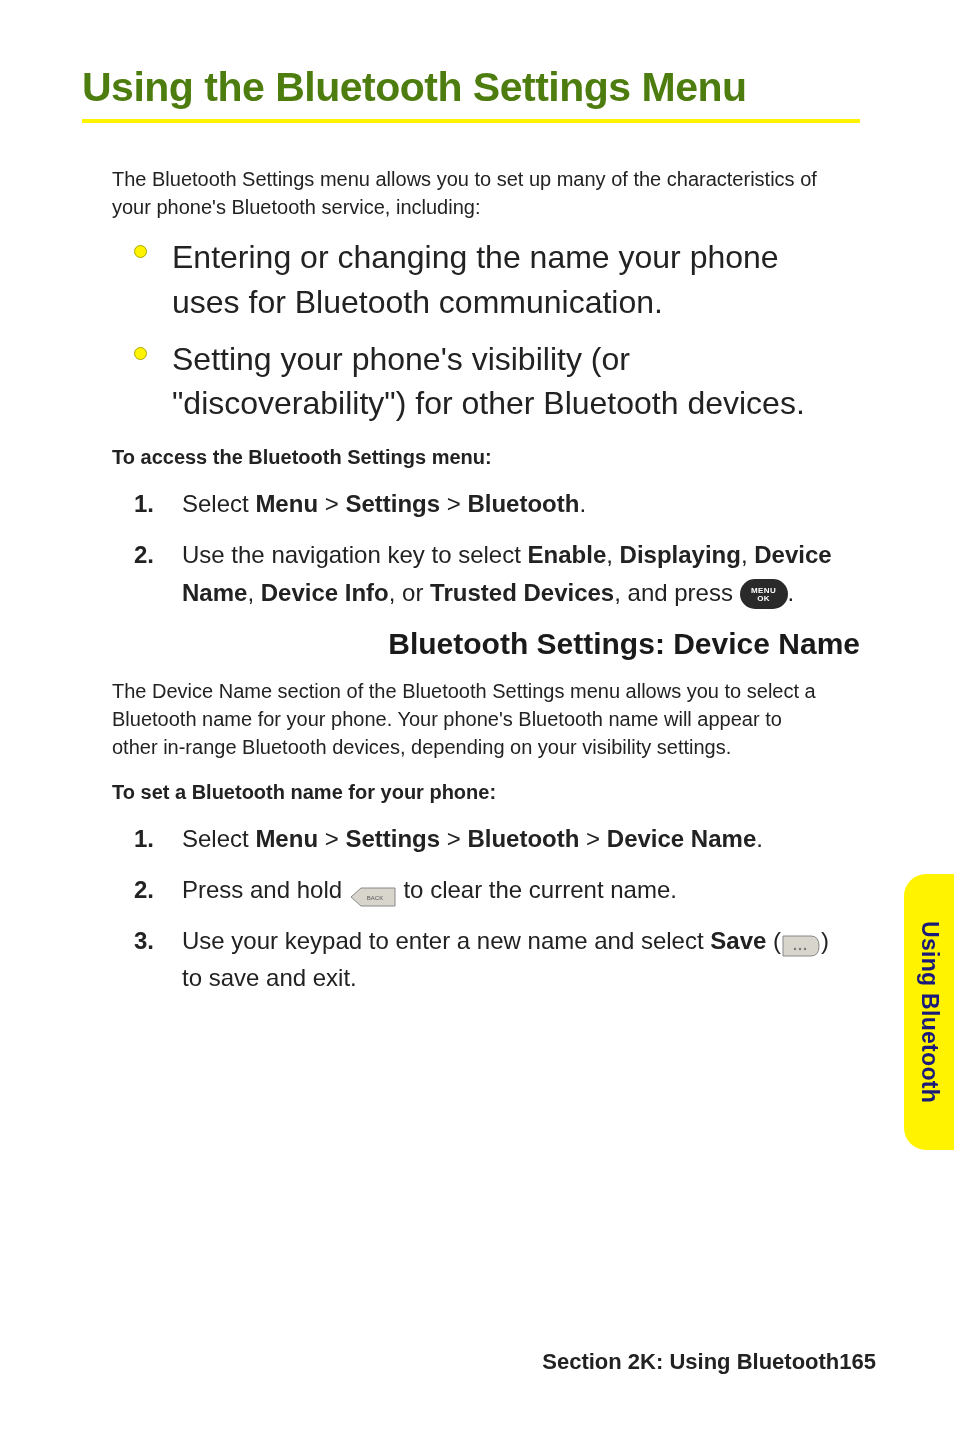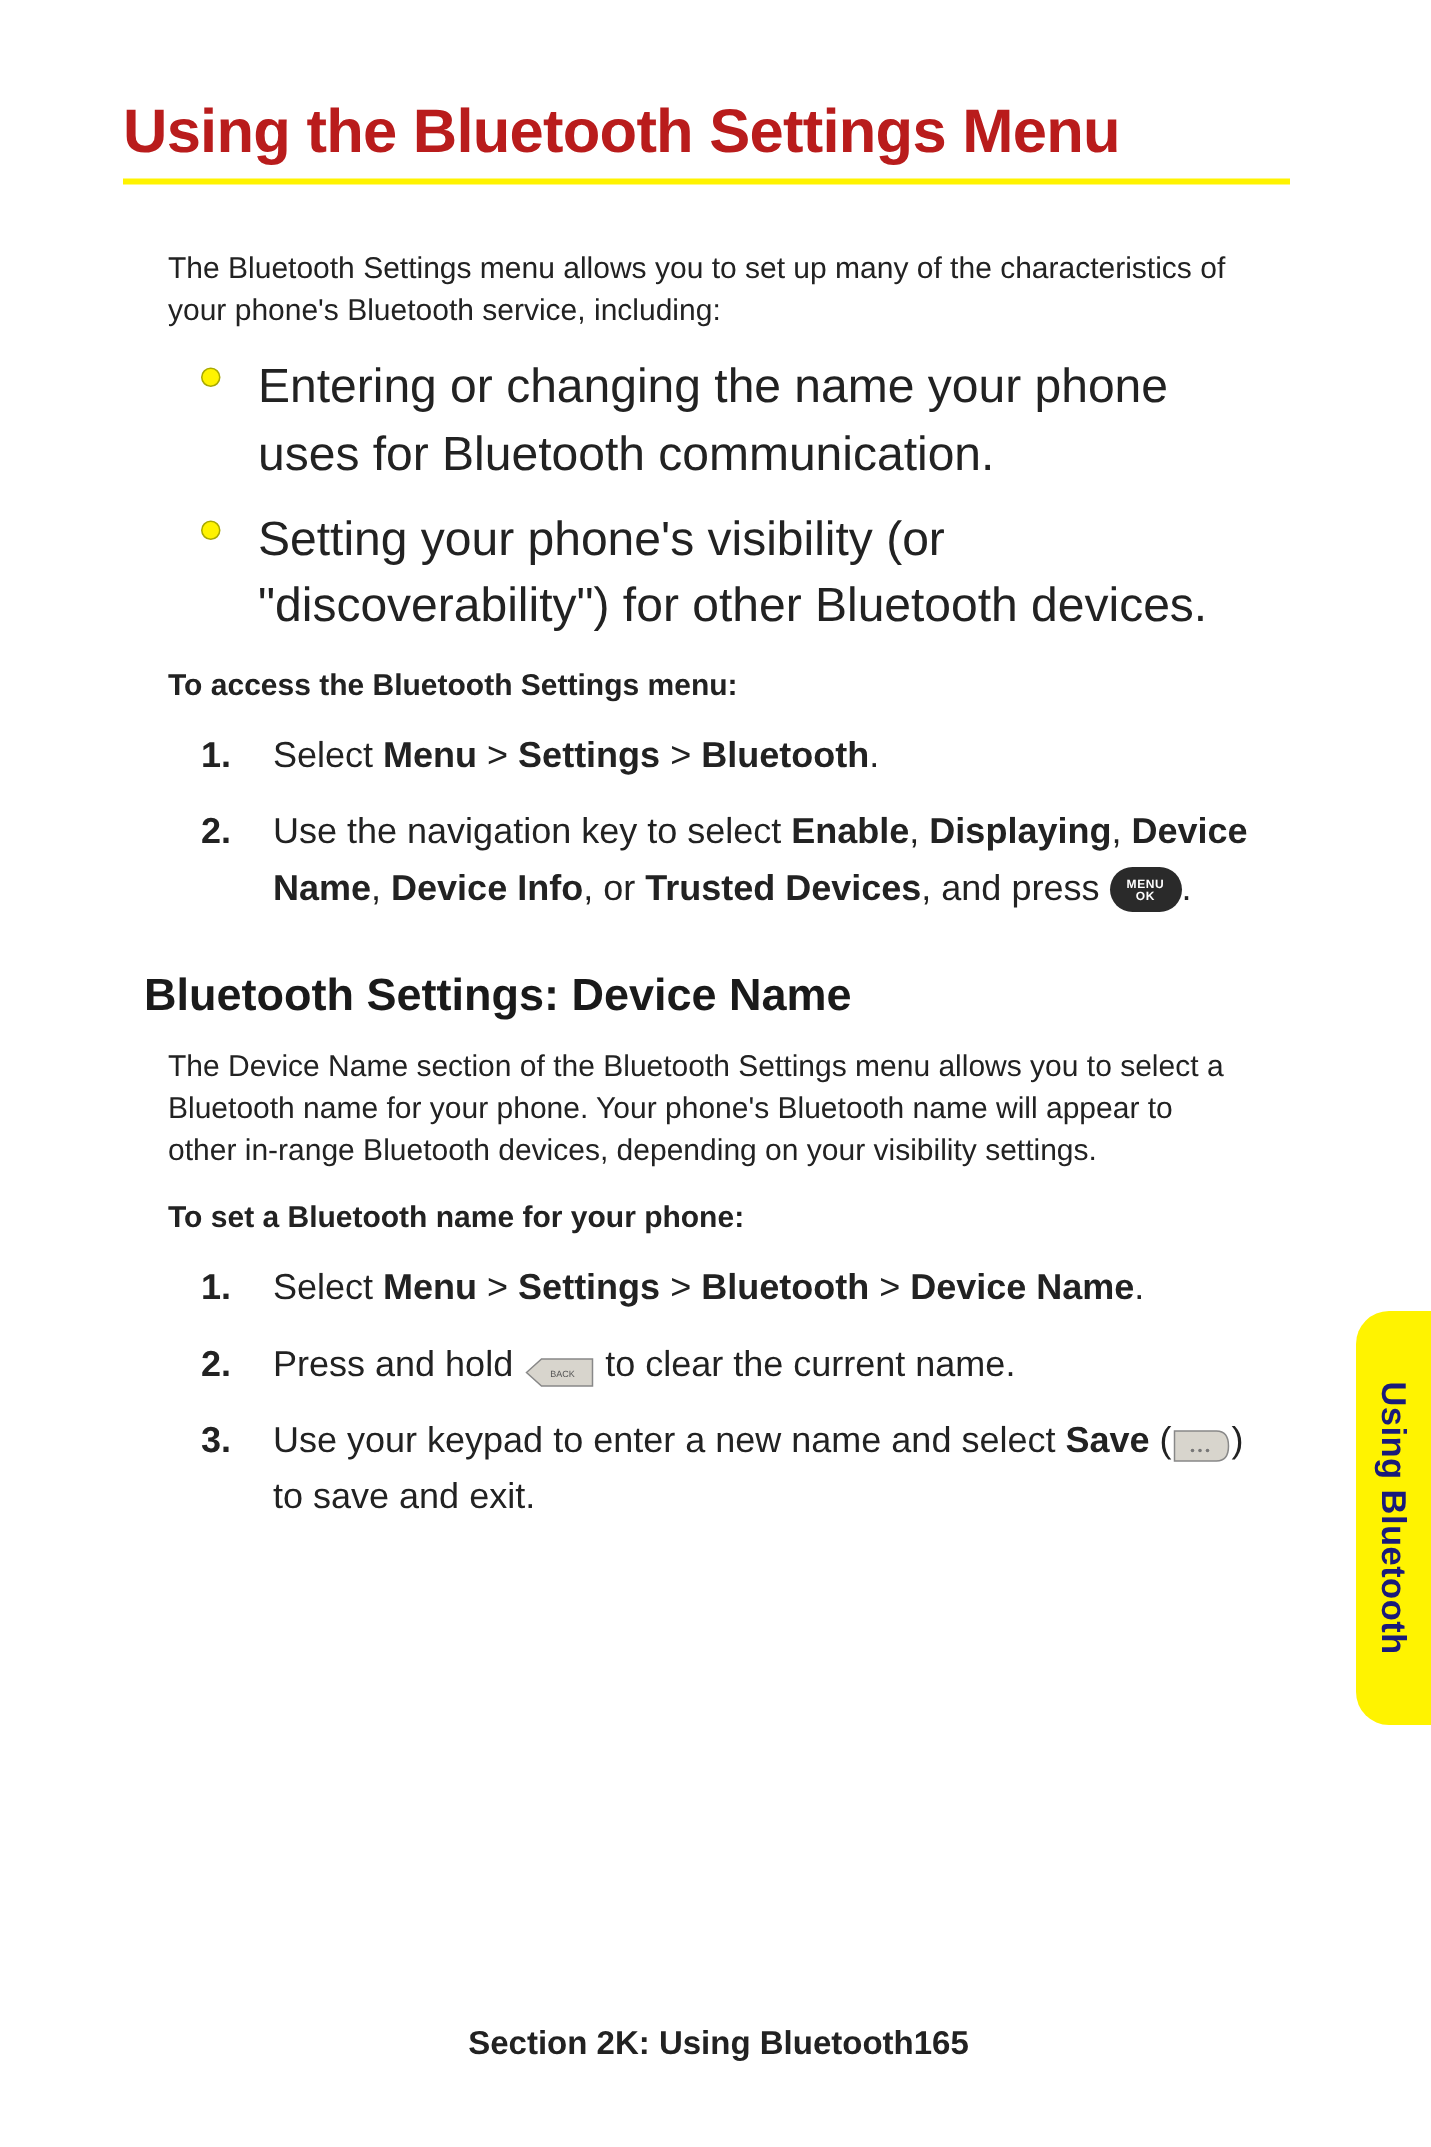--- a/index.html
+++ b/index.html
@@ -9,21 +9,21 @@
       background: #fff;
       font-family: "Myriad Pro", "Segoe UI", Arial, sans-serif;
       color: #222;
       position: relative;
       overflow: hidden;
     }
     .page-content { padding: 64px 94px 0 82px; }
     .main-title {
       font-size: 41px;
       font-weight: 700;
-      color: #b91c1c;
+      color: #4d7c0f;
       margin-bottom: 8px;
       letter-spacing: -0.5px;
     }
     .title-rule {
       border: none;
       border-top: 4px solid #fff300;
       margin-bottom: 42px;
     }
     .body-para {
       font-size: 20px;
@@ -71,21 +71,22 @@
       position: absolute;
       left: 0;
       top: 0;
       font-weight: 700;
     }
     .bold { font-weight: 700; }
     .sub-title {
       font-size: 30px;
       font-weight: 700;
       color: #1a1a1a;
-      margin: 36px 0 16px 14px;
+      margin: 16px 0 16px 14px;
+      text-align: right;
     }
     .menu-ok-icon {
       display: inline-flex;
       align-items: center;
       justify-content: center;
       flex-direction: column;
       width: 48px;
       height: 30px;
       background: #2a2a2a;
       border-radius: 15px;
@@ -132,21 +133,21 @@
       font-weight: 700;
       color: #1a1a7a;
       letter-spacing: 0.3px;
     }
     .footer {
       position: absolute;
       bottom: 56px;
       left: 82px;
       right: 78px;
       display: flex;
-      justify-content: center;
+      justify-content: flex-end;
       font-size: 22px;
       font-weight: 700;
       color: #222;
     }
   </style>
 </head>
 <body>
 
 <div class="page-content">
   <h1 class="main-title">Using the Bluetooth Settings Menu</h1>

